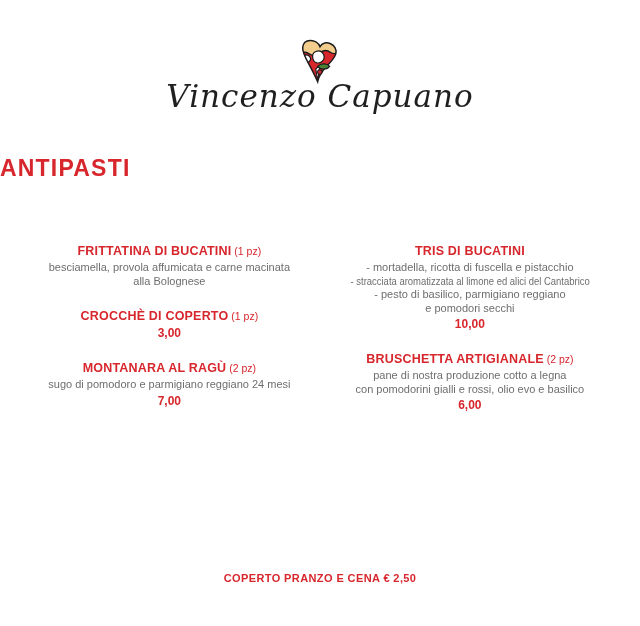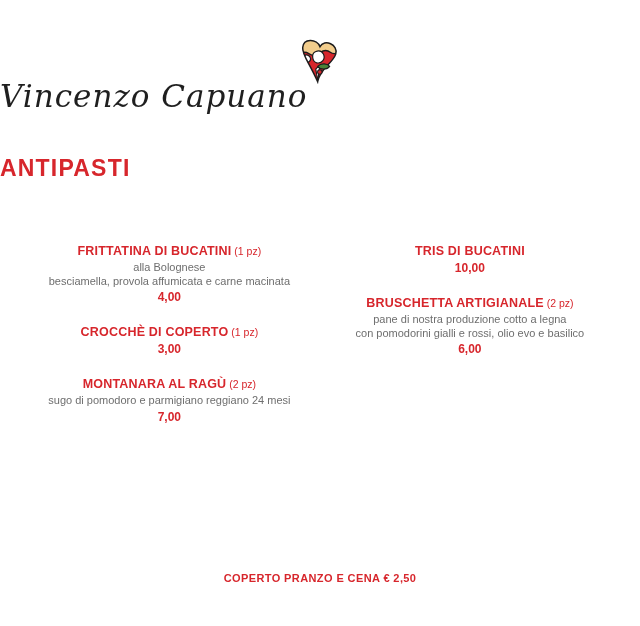--- a/index.html
+++ b/index.html
@@ -9,21 +9,21 @@
     --green:#4a8238;
     --ink:#1f1f1f;
   }
   html,body{margin:0;padding:0;background:#fff;}
   .page{
     position:relative;width:640px;height:626px;background:#fff;
     font-family:"Liberation Sans",sans-serif;overflow:hidden;margin:0 auto;
   }
   .logo{position:absolute;top:34px;left:291px;width:58px;height:58px;}
   .brand-script{
-    position:absolute;top:74px;left:0;width:100%;
+    position:absolute;top:74px;left:0;width:100%;text-align:center;
     font-family:"DejaVu Serif",serif;font-style:italic;
     font-size:31px;color:var(--ink);letter-spacing:1px;line-height:44px;
   }
   .section-title{
     position:absolute;top:155px;left:0;width:100%;text-align:left;margin:0;
     font-size:23px;font-weight:700;color:var(--red);letter-spacing:1.2px;line-height:26px;
   }
   .columns{position:absolute;top:244px;left:38px;width:576px;display:flex;gap:25px;}
   .col{text-align:center;}
   .col-left{width:268px;}
@@ -70,42 +70,47 @@
 
   <div class="brand-script">Vincenzo Capuano</div>
 
   <h1 class="section-title">ANTIPASTI</h1>
 
   <main class="columns">
     <section class="col col-left">
   <article class="item">
     <h2 class="item-title"><span class="t">FRITTATINA DI BUCATINI</span><span class="portion"> (1 pz)</span></h2>
     <p class="desc">
+            <span class="desc-line">besciamella, provola affumicata e carne macinata</span>
             <span class="desc-line">alla Bolognese</span>
-            <span class="desc-line">besciamella, provola affumicata e carne macinata</span>
           </p>
-    <div class="price">4,00</div>
   </article>
 
   <article class="item">
     <h2 class="item-title"><span class="t">CROCCHÈ DI COPERTO</span><span class="portion"> (1 pz)</span></h2>
     <div class="price">3,00</div>
   </article>
 
   <article class="item">
     <h2 class="item-title"><span class="t">MONTANARA AL RAGÙ</span><span class="portion"> (2 pz)</span></h2>
     <p class="desc">
             <span class="desc-line">sugo di pomodoro e parmigiano reggiano 24 mesi</span>
           </p>
     <div class="price">7,00</div>
   </article>
 </section>
     <section class="col col-right">
   <article class="item">
     <h2 class="item-title"><span class="t">TRIS DI BUCATINI</span></h2>
+    <p class="desc">
+            <span class="desc-line">- mortadella, ricotta di fuscella e pistacchio</span>
+            <span class="desc-line narrow">- stracciata aromatizzata al limone ed alici del Cantabrico</span>
+            <span class="desc-line">- pesto di basilico, parmigiano reggiano</span>
+            <span class="desc-line">e pomodori secchi</span>
+          </p>
     <div class="price">10,00</div>
   </article>
 
   <article class="item">
     <h2 class="item-title"><span class="t">BRUSCHETTA ARTIGIANALE</span><span class="portion"> (2 pz)</span></h2>
     <p class="desc">
             <span class="desc-line">pane di nostra produzione cotto a legna</span>
             <span class="desc-line">con pomodorini gialli e rossi, olio evo e basilico</span>
           </p>
     <div class="price">6,00</div>

